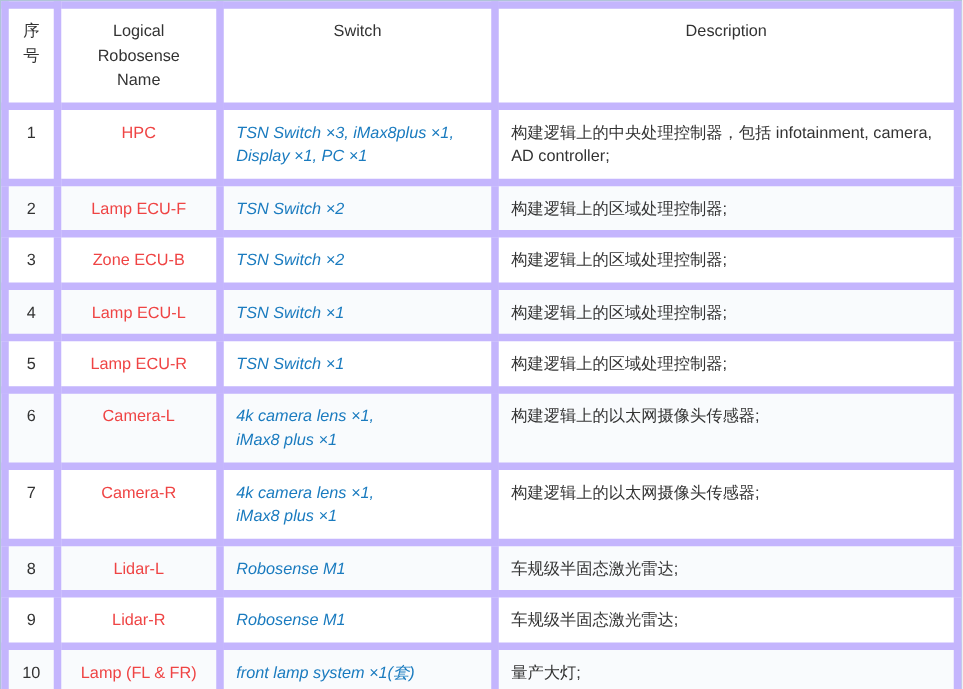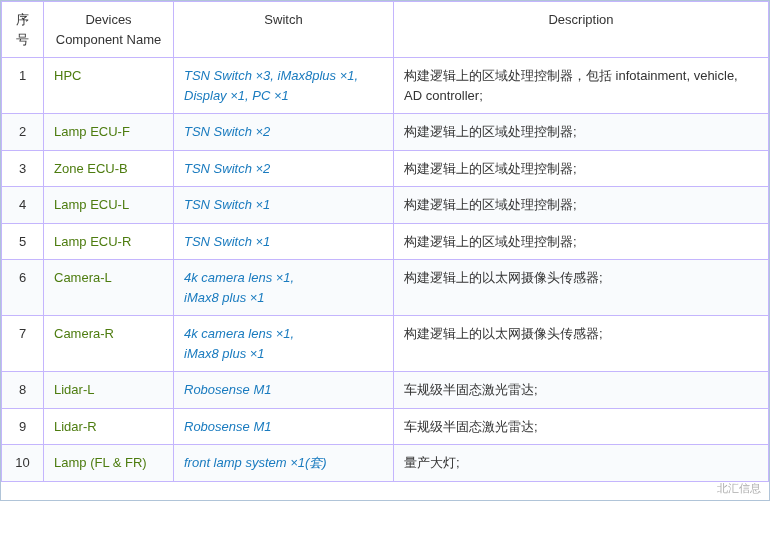--- a/index.html
+++ b/index.html
@@ -15,38 +15,39 @@
       border-collapse: collapse;
     }
     table {
       width: 100%;
       border-collapse: collapse;
     }
     thead tr {
       background: #e8f0f8;
     }
     th, td {
-      border: 1px solid #c4b5fd;
+      border: 6px solid #c4b5fd;
       padding: 8px 10px;
       vertical-align: top;
       line-height: 1.5;
     }
     th {
       font-weight: normal;
       color: #333;
       font-size: 13px;
     }
     td.seq {
       width: 42px;
       text-align: center;
       color: #333;
     }
     td.name {
       width: 130px;
-      color: #4d7c0f;
+      color: #ef4444;
+      text-align: center;
     }
     td.devices {
       width: 220px;
       color: #1a7bbf;
       font-style: italic;
     }
     td.description {
       color: #333;
     }
     tr:nth-child(even) {
@@ -65,31 +66,31 @@
     }
   </style>
 </head>
 <body>
 
 <div class="table-wrapper">
   <table>
     <thead>
       <tr>
         <th>序号</th>
-        <th>Devices Component Name</th>
+        <th>Logical Robosense Name</th>
         <th>Switch</th>
         <th>Description</th>
       </tr>
     </thead>
     <tbody id="table-body">
     <tr>
           <td class="seq">1</td>
           <td class="name">HPC</td>
           <td class="devices"><span>TSN Switch ×3, iMax8plus ×1,</span><br><span>Display ×1, PC ×1</span></td>
-          <td class="description">构建逻辑上的区域处理控制器，包括 infotainment, vehicle, AD controller;</td>
+          <td class="description">构建逻辑上的中央处理控制器，包括 infotainment, camera, AD controller;</td>
         </tr>
         <tr>
           <td class="seq">2</td>
           <td class="name">Lamp ECU-F</td>
           <td class="devices">TSN Switch ×2</td>
           <td class="description">构建逻辑上的区域处理控制器;</td>
         </tr>
         <tr>
           <td class="seq">3</td>
           <td class="name">Zone ECU-B</td>

